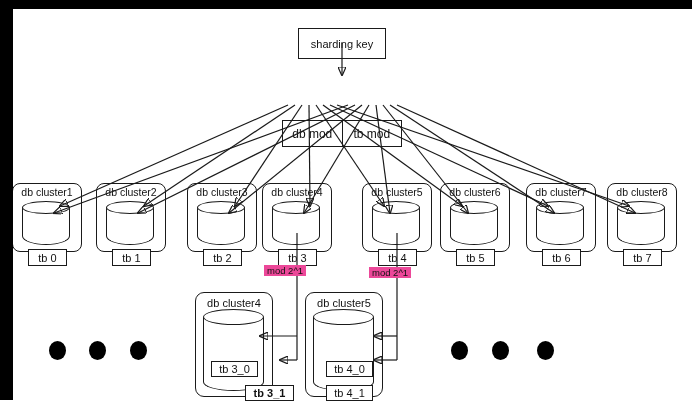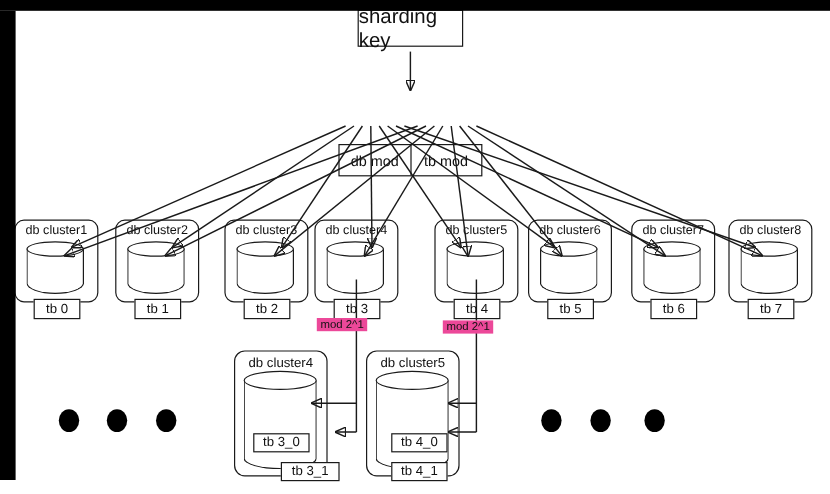--- a/index.html
+++ b/index.html
@@ -5,22 +5,22 @@
   * { margin:0; padding:0; box-sizing:border-box; }
   html,body { background:#ffffff; }
   body { font-family:"Liberation Sans", sans-serif; color:#111; }
   .stage { position:relative; width:692px; height:412px; background:#fff; overflow:hidden; }
 
   .bar-top  { position:absolute; left:0; top:0; width:692px; height:9px; background:#000; z-index:8; }
   .bar-left { position:absolute; left:0; top:9px; width:13px; height:391px; background:#000; z-index:8; }
 
   .box { position:absolute; border:1.5px solid #1a1a1a; background:#fff; }
 
-  .sharding-key { left:298px; top:8px; width:88px; height:31px;
-    display:flex; align-items:center; justify-content:center; font-size:17px; z-index:2; }
+  .sharding-key { left:298px; top:28px; width:88px; height:31px;
+    display:flex; align-items:center; justify-content:center; font-size:11px; z-index:2; }
 
   .mod-box { left:282px; top:78px; width:120px; height:27px; display:flex; z-index:2;margin-top:42px; }
   .mod-cell { flex:1; display:flex; align-items:center; justify-content:center; font-size:12px; }
   .mod-cell + .mod-cell { border-left:1.5px solid #1a1a1a; }
 
   .cluster { position:absolute; top:183px; width:70px; height:69px;
     border:1.5px solid #1a1a1a; border-radius:8px; background:#fff; z-index:2; }
   .cluster-label { position:absolute; top:2px; left:0; right:0; text-align:center;
     font-size:10.5px; white-space:nowrap; }
 
@@ -38,21 +38,21 @@
   .exp { position:absolute; top:292px; width:78px; height:105px;
     border:1.5px solid #1a1a1a; border-radius:9px; background:#fff; z-index:2; }
   .exp .cluster-label { top:4px; font-size:11px; }
   .exp .cyl { left:7px; top:16px; width:61px; height:82px; }
   .exp .cyl-top { height:16px; }
   .exp .cyl-body { top:8px; }
   .exp .tb { width:47px; height:16px; }
   .exp-4 { left:195px; }
   .exp-5 { left:305px; }
   .tb-30 { left:15px; top:36px;text-align:right; }
-  .tb-31 { left:38px; top:60px; width:49px !important; }
+  .tb-31 { left:49px; top:60px; width:49px !important;font-weight:bold; }
   .tb-40 { left:20px; top:36px; }
   .tb-41 { left:20px; top:60px; }
 
   .mod-label { position:absolute; font-size:9.5px; background:#ec4899; padding:0 3px;
     z-index:6; white-space:nowrap; }
   .mod-label-1 { left:264px; top:265px; }
   .mod-label-2 { left:369px; top:267px; }
 
   .dot { position:absolute; top:341px; width:17px; height:19px; border-radius:50%;
     background:#000; z-index:2; }

